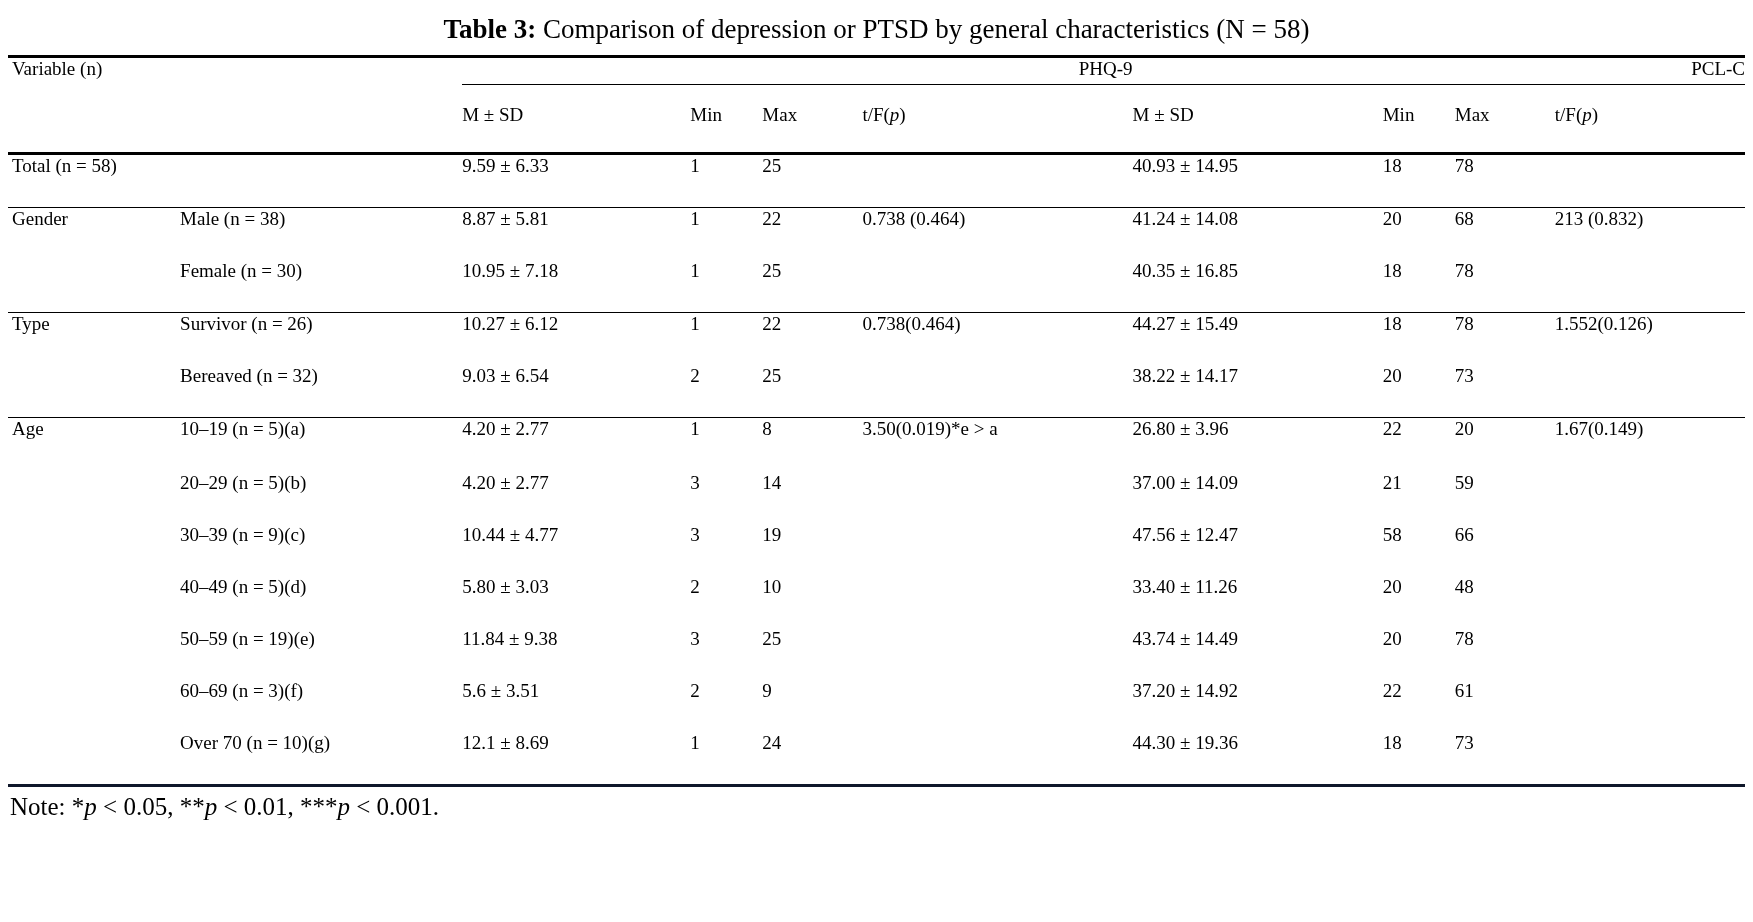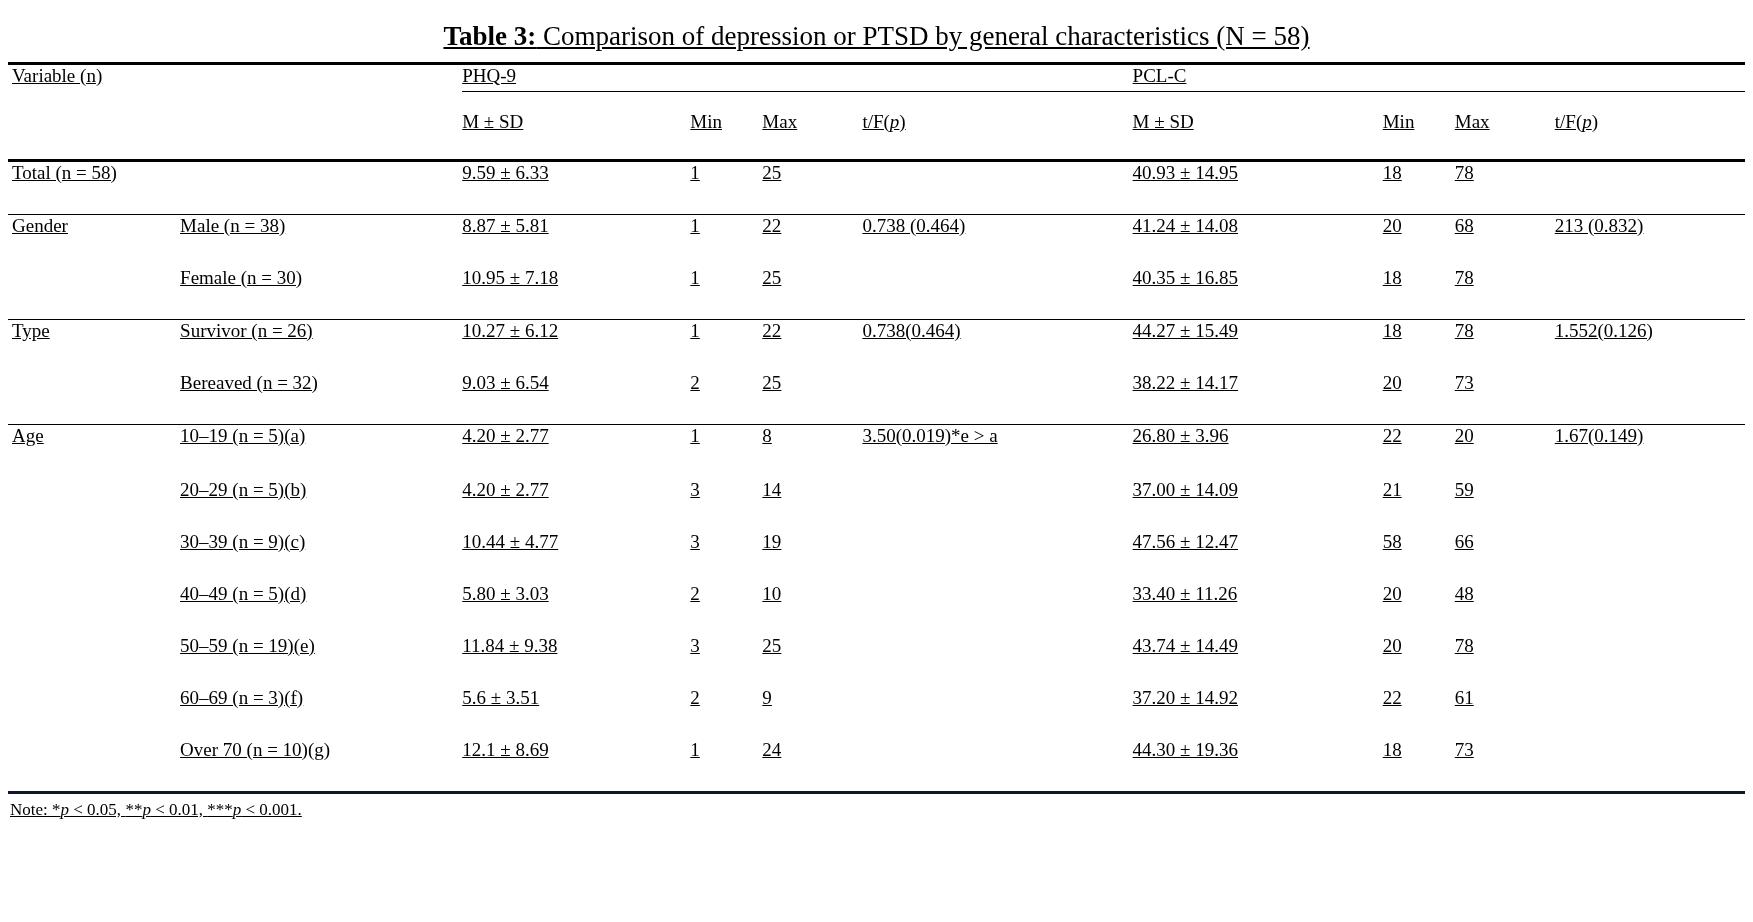--- a/index.html
+++ b/index.html
@@ -11,23 +11,22 @@
     width: 1753px;
     height: 922px;
     font-family: "Liberation Serif", "DejaVu Serif", serif;
     color: #000000;
     overflow: hidden;
   }
   .page {
     width: 1753px;
     height: 922px;
     box-sizing: border-box;
-    padding: 16px 8px;
+    padding: 9px 8px;
     position: relative;
-    text-decoration: underline;
   }
 
   
   .caption {
     text-align: center;
     font-size: 27px;
     line-height: 1.1;
     padding: 6px 0 10px 0;
     white-space: nowrap;
   }
@@ -72,38 +71,38 @@
   tr.hdr-group td { height: 46px; }
   tr.hdr-sub td { height: 48px; }
   tr.body-row td { height: 52px; }
   tr.body-row.tall td { height: 54px; }
 
   .cell { padding: 6px 10px 6px 0; }
   .cell.pad-l { padding-left: 4px; }
 
   
   .group-head {
-    text-align: left;
+    text-align: right;
     position: relative;
     padding-bottom: 8px;
   }
   .group-underline {
     display: block;
     border-bottom: 1.5px solid #000;
     margin-top: 4px;
     height: 0;
   }
 
   .sub-head { padding-top: 8px; }
 
   .italic { font-style: italic; }
 
   
   .note {
-    font-size: 17px;
+    font-size: 25px;
     padding-top: 6px;
     padding-left: 2px;
     white-space: nowrap;
   }
   .note .nlabel { font-style: normal; }
 </style>
 </head>
 <body>
 
 <div class="page">

